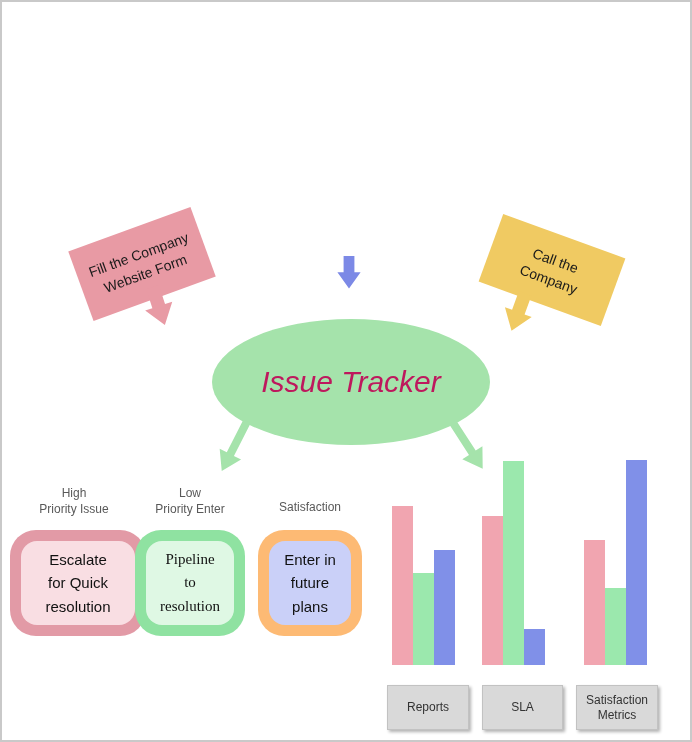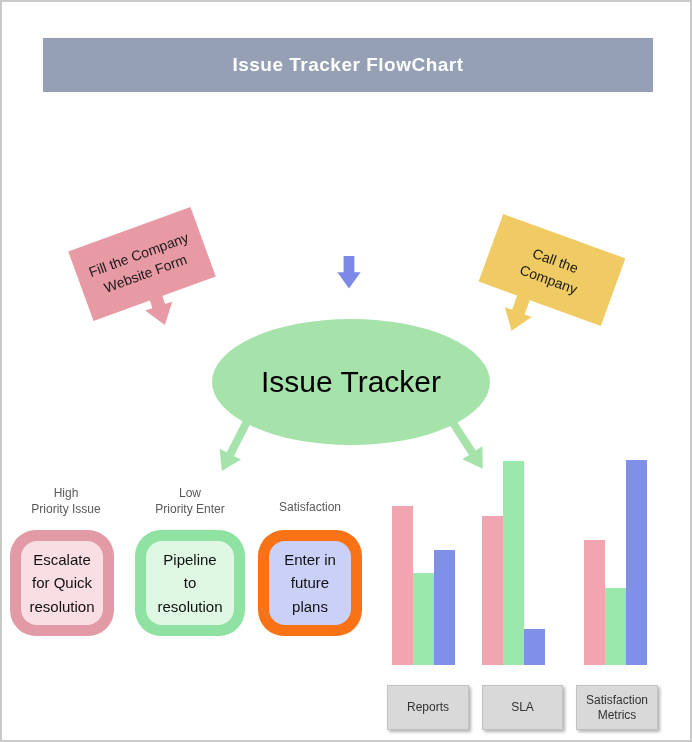--- a/index.html
+++ b/index.html
@@ -29,41 +29,41 @@
   .arrow-pink{left:138px;top:283px;width:38px;height:44px;transform:rotate(-18deg);}
   .arrow-blue{left:329px;top:254px;width:36px;height:34px;}
   .arrow-yellow{left:497px;top:289px;width:38px;height:44px;transform:rotate(20deg);}
   .arrow-green-left{left:217px;top:416px;width:30px;height:58px;transform:rotate(27deg);}
   .arrow-green-right{left:451px;top:415px;width:30px;height:58px;transform:rotate(-33deg);}
   
   .hub{
     position:absolute;left:210px;top:317px;width:278px;height:126px;border-radius:50%;
     background:#a5e3ab;display:flex;align-items:center;justify-content:center;
   }
-  .hub span{font-size:30px;color:#000000;}
+  .hub span{font-size:30px;color:#be185d;font-style:italic;}
   
   .cat-label{
     position:absolute;text-align:center;font-size:12px;color:#595959;line-height:1.3;
   }
-  .cat-high{left:8px;top:484px;width:112px;}
+  .cat-high{left:16px;top:484px;width:112px;}
   .cat-low{left:133px;top:484px;width:110px;}
   .cat-enh{left:256px;top:498px;width:104px;}
   
   .outcome{
     position:absolute;top:528px;height:106px;border-radius:26px;padding:11px;box-sizing:border-box;
   }
   .outcome .inner{
     width:100%;height:100%;border-radius:16px;display:flex;align-items:center;justify-content:center;
     text-align:center;font-size:15px;color:#111;line-height:1.55;
   }
-  .outcome-1{left:8px;width:104px;background:#e29aa6;}
+  .outcome-1{left:8px;width:136px;background:#e29aa6;}
   .outcome-1 .inner{background:#f9dee3;}
-  .outcome-2{left:133px;width:110px;background:#8fe2a1;}
+  .outcome-2{left:133px;width:110px;background:#8fe2a1;font-family:Liberation Serif, serif;}
   .outcome-2 .inner{background:#dff8e4;}
-  .outcome-3{left:256px;width:104px;background:#f97316;}
+  .outcome-3{left:256px;width:104px;background:#fdba74;}
   .outcome-3 .inner{background:#cad0f8;}
   
   .bar-group{position:absolute;bottom:75px;display:flex;align-items:flex-end;}
   .bar-group .bar{width:21px;}
   .bg-1{left:390px;}
   .bg-2{left:480px;}
   .bg-3{left:582px;}
   
   .chart-btn{
     position:absolute;top:683px;height:45px;background:#d9d9d9;border:1px solid #c2c2c2;
@@ -72,23 +72,20 @@
   }
   .btn-1{left:385px;width:82px;}
   .btn-2{left:480px;width:81px;}
   .btn-3{left:574px;width:82px;padding:0 6px;}
 </style>
 </head>
 <body>
 
 <div class="canvas">
 
-  <div class="banner">
-    <span>Issue Tracker FlowChart</span>
-  </div>
 
   <div class="node node-pink">
     <span class="preline">Fill the Company
 Website Form</span>
   </div>
   <div class="node node-yellow">
     <span class="preline">Call the
 Company</span>
   </div>
 

